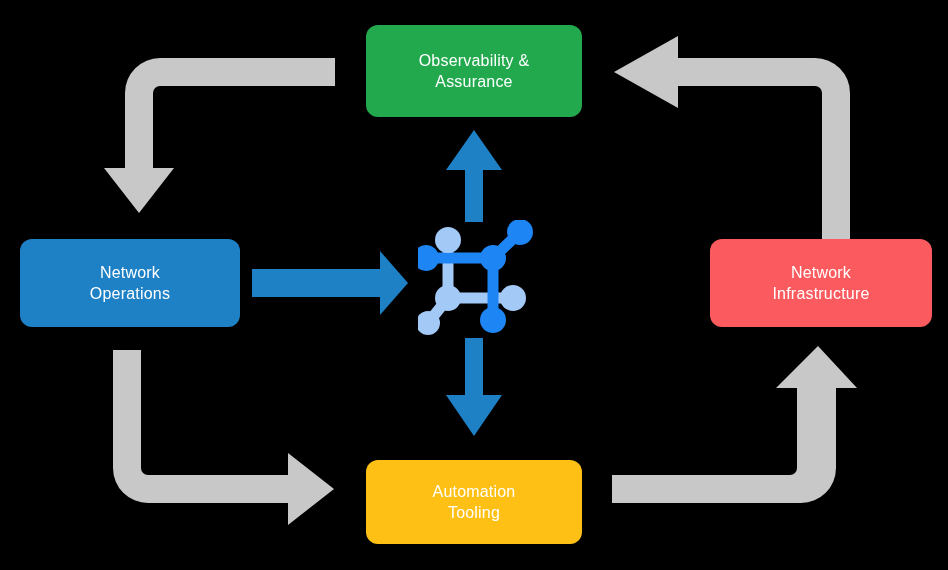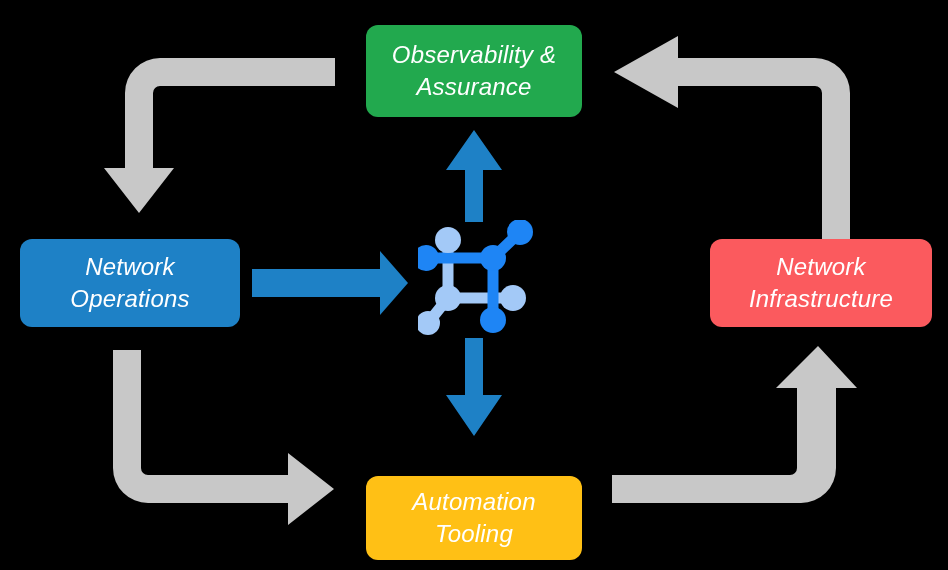--- a/index.html
+++ b/index.html
@@ -25,28 +25,27 @@
     height: 570px;
   }
   .node-box {
     position: absolute;
     border-radius: 12px;
     display: flex;
     align-items: center;
     justify-content: center;
     text-align: center;
     color: #ffffff;
-    font-size: 24px;
+    font-size: 16px;
     line-height: 1.32;
     font-weight: 400;
     letter-spacing: 0.2px;
     box-sizing: border-box;
     padding: 6px 10px;
     z-index: 5;
-    font-style: italic;
   }
   .node-box span {
     display: block;
     white-space: pre-line;
   }
   #box-observability {
     left: 366px;
     top: 25px;
     width: 216px;
     height: 92px;
@@ -58,21 +57,21 @@
     height: 88px;
   }
   #box-infrastructure {
     left: 710px;
     top: 239px;
     width: 222px;
     height: 88px;
   }
   #box-automation {
     left: 366px;
-    top: 476px;
+    top: 460px;
     width: 216px;
     height: 84px;
   }
   #network-icon {
     position: absolute;
     left: 418px;
     top: 220px;
     width: 116px;
     height: 116px;
     z-index: 6;

